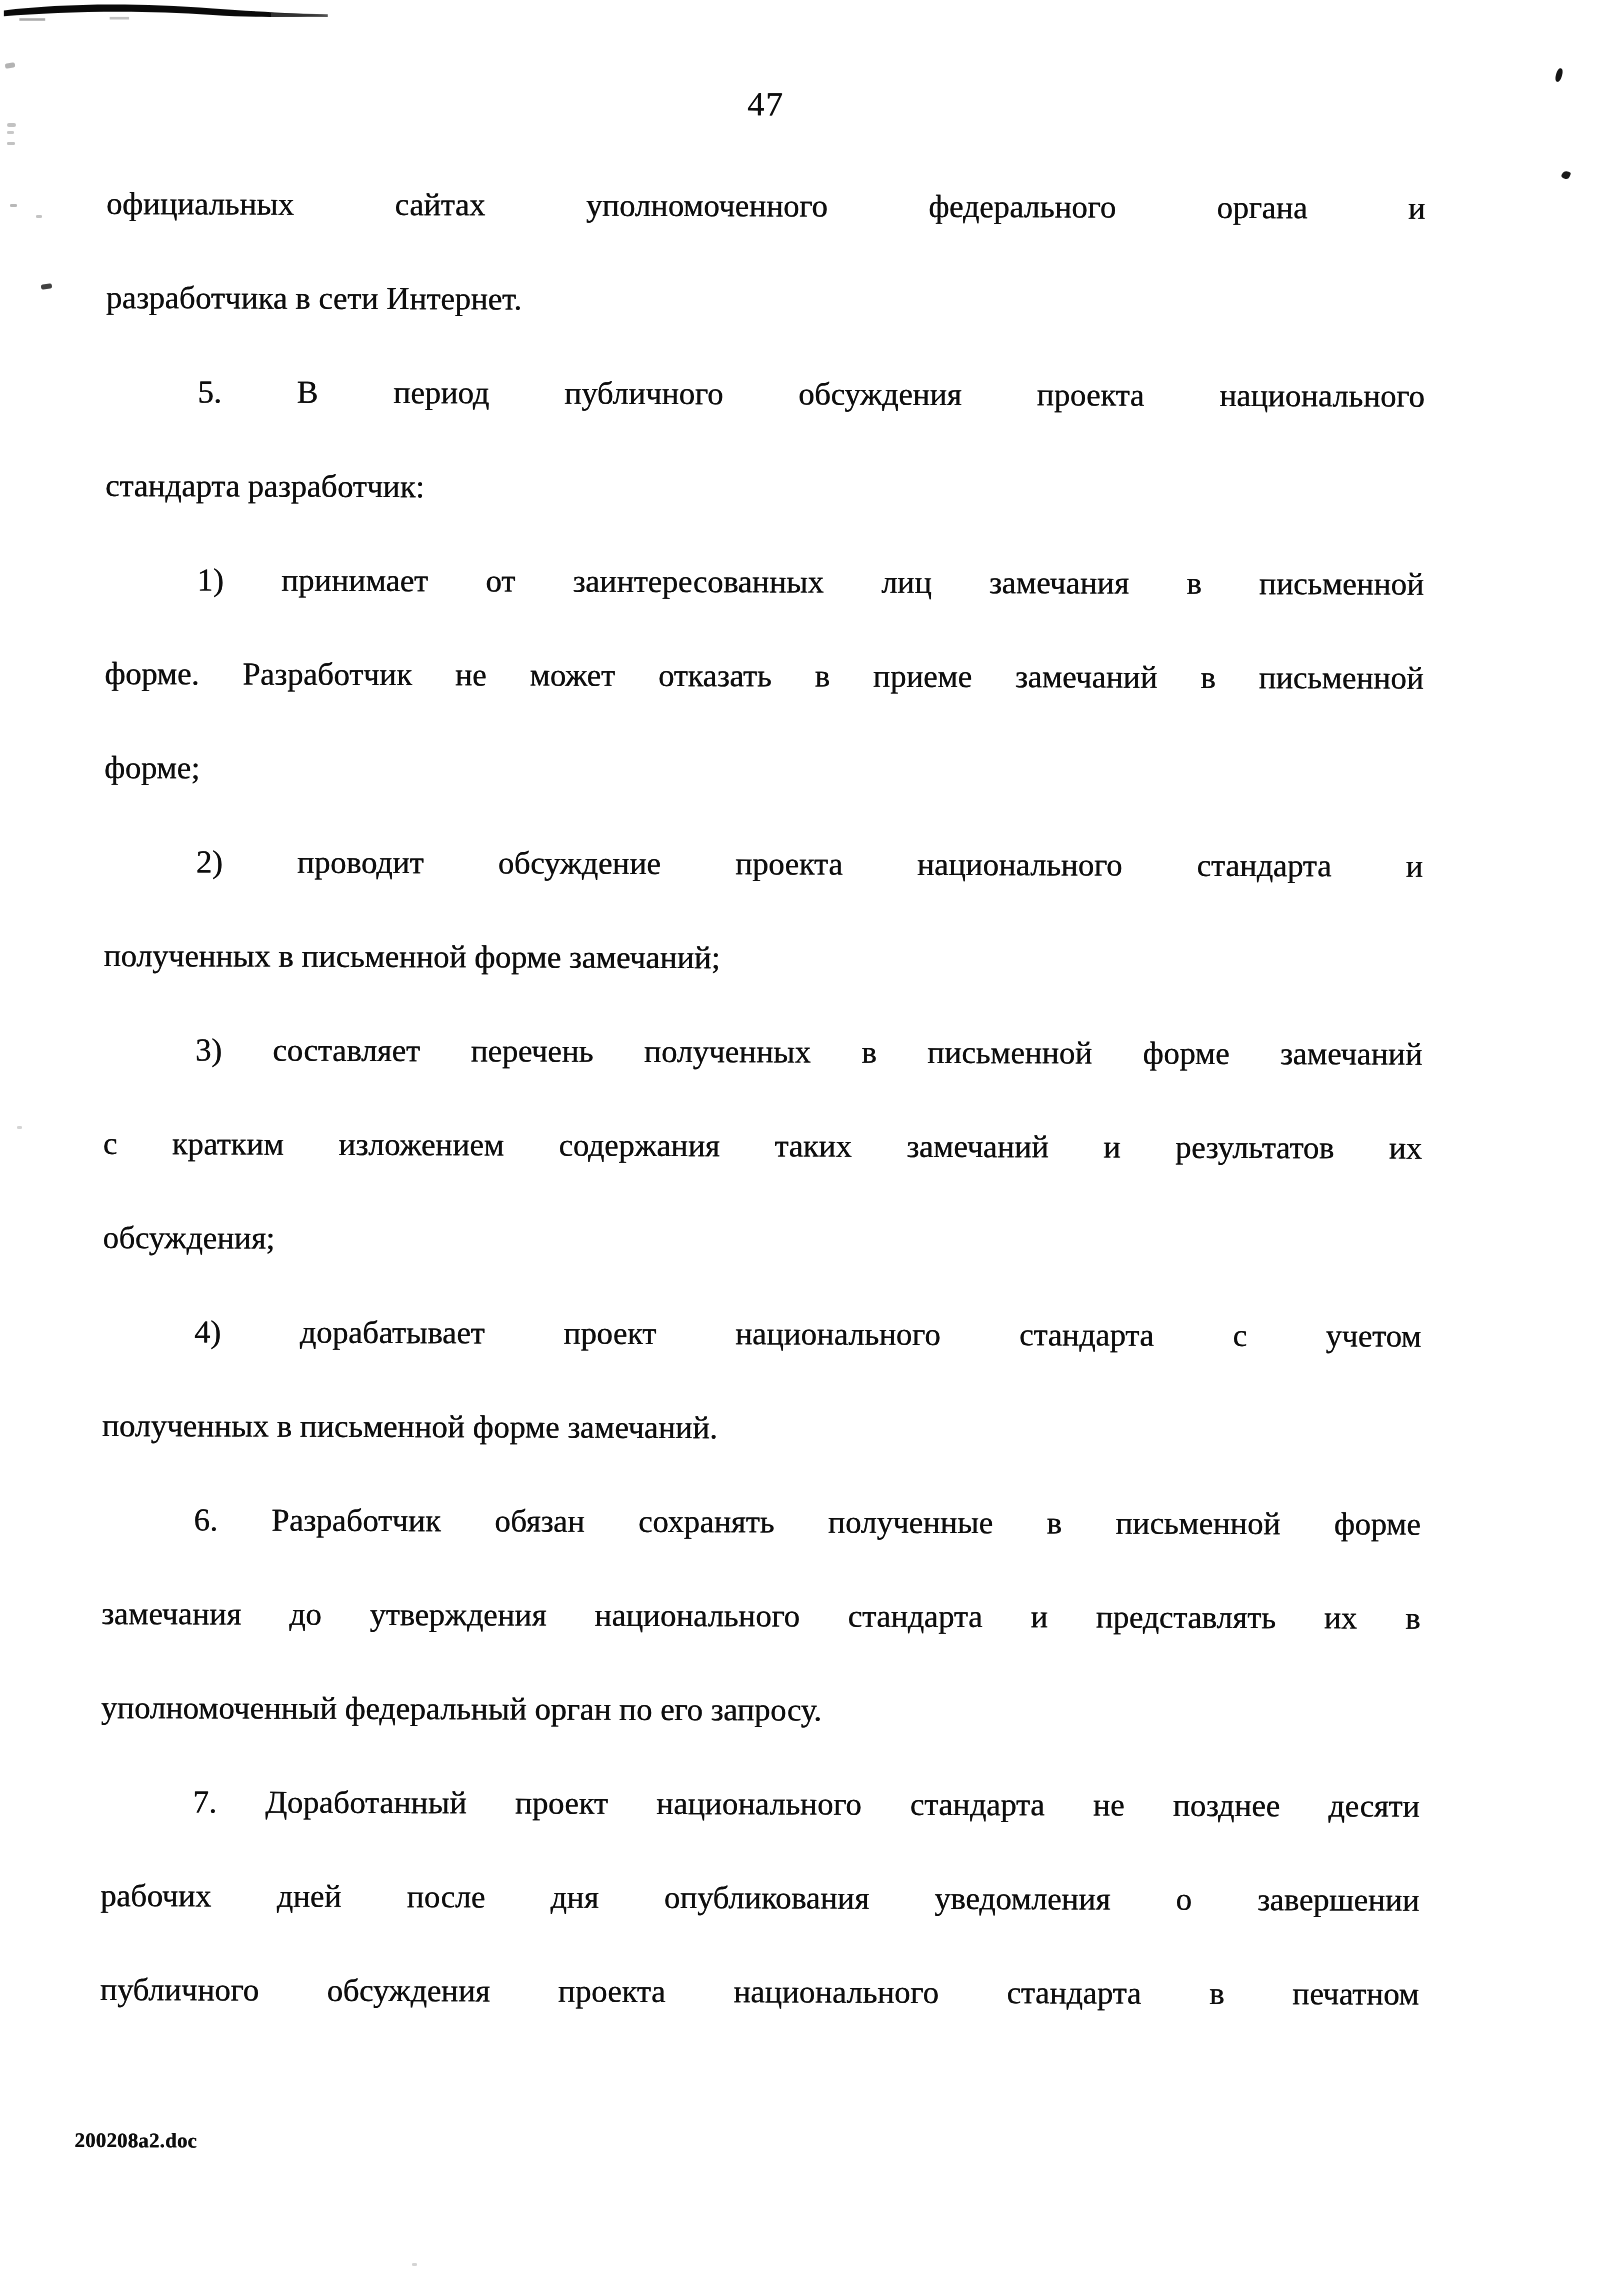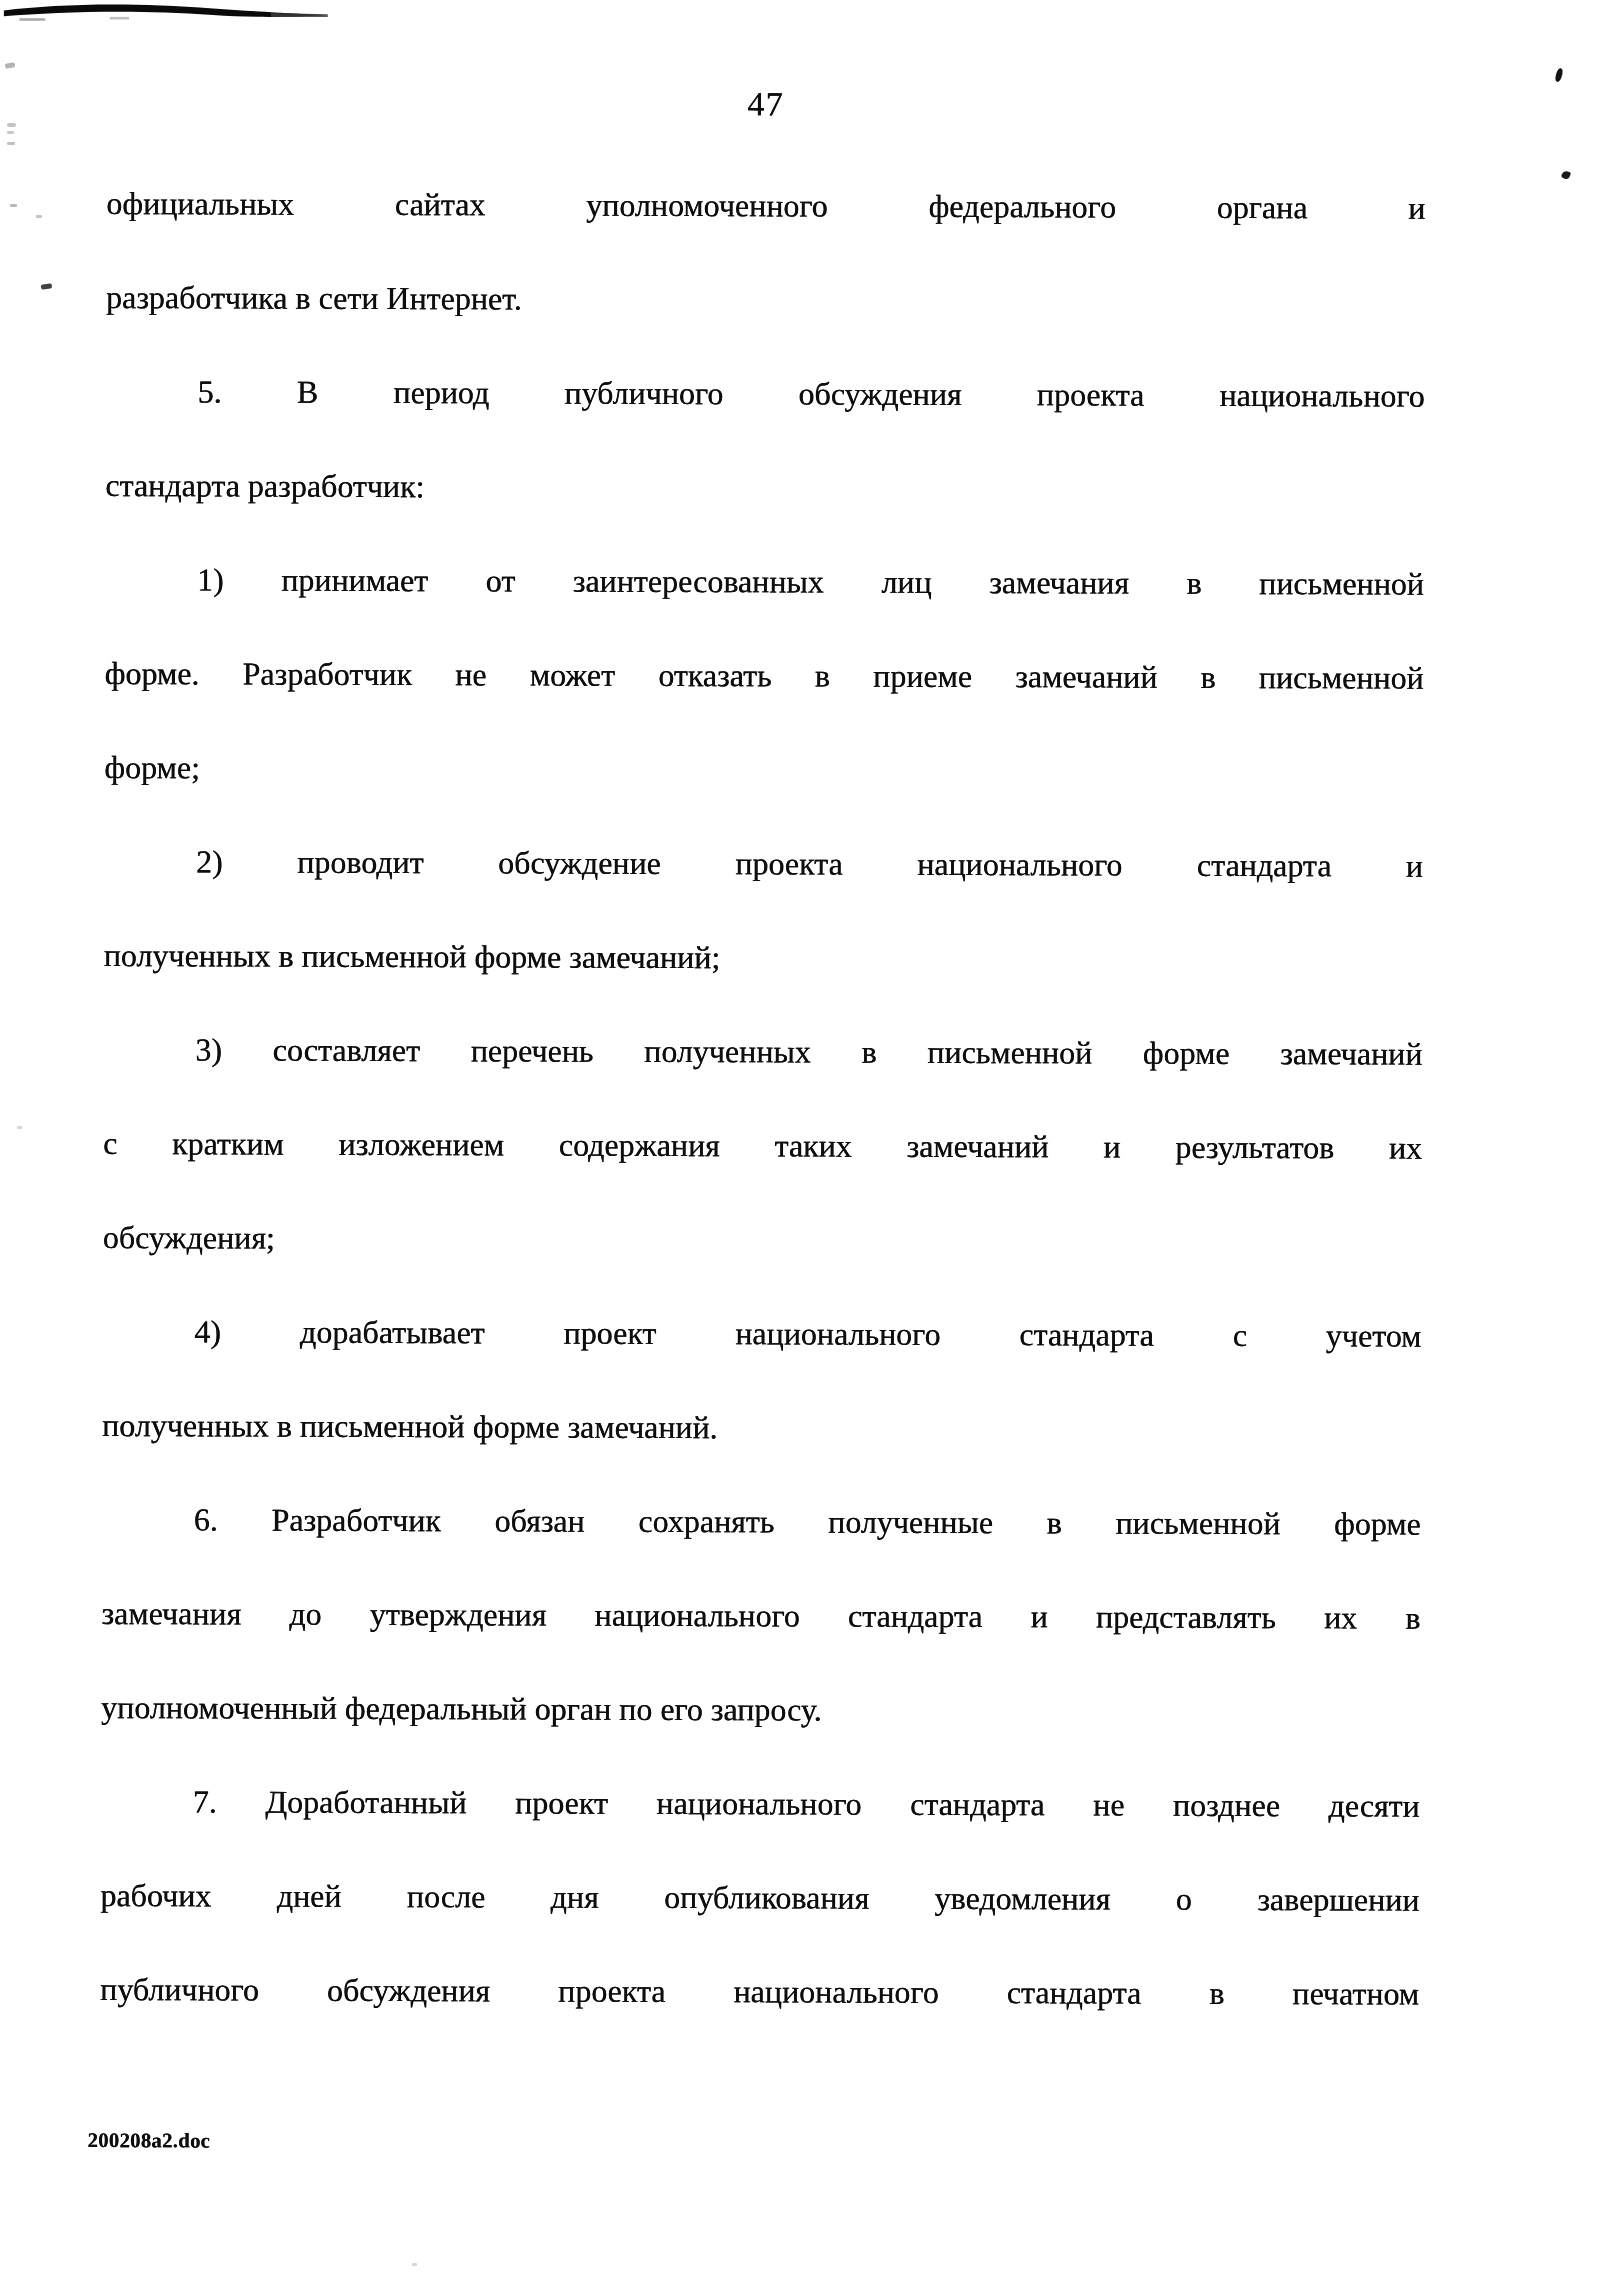--- a/index.html
+++ b/index.html
@@ -33,21 +33,21 @@
     white-space: nowrap;
     text-shadow: 0.3px 0 0 currentColor;
   }
   .line.j {
     white-space: normal;
     text-align: justify;
     text-align-last: justify;
   }
   .line.ind { text-indent: 92px; }
   .footer {
-    position: absolute; left: 95px; top: 2129px;
+    position: absolute; left: 82px; top: 2129px;
     font-size: 20.7px;
     font-weight: bold;
     letter-spacing: 0.3px;
     text-shadow: 0.2px 0 0 currentColor;
   }
   .artifact-top { position: absolute; left: 0; top: 0; }
   .speck { position: absolute; }
 </style>
 </head>
 <body>

